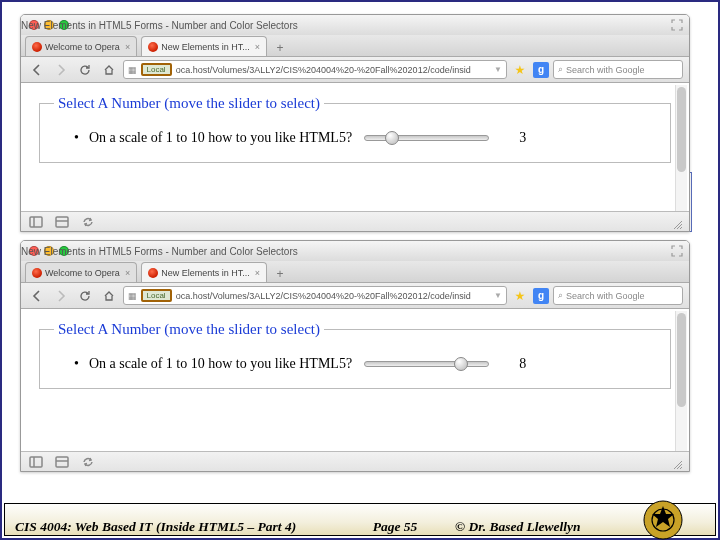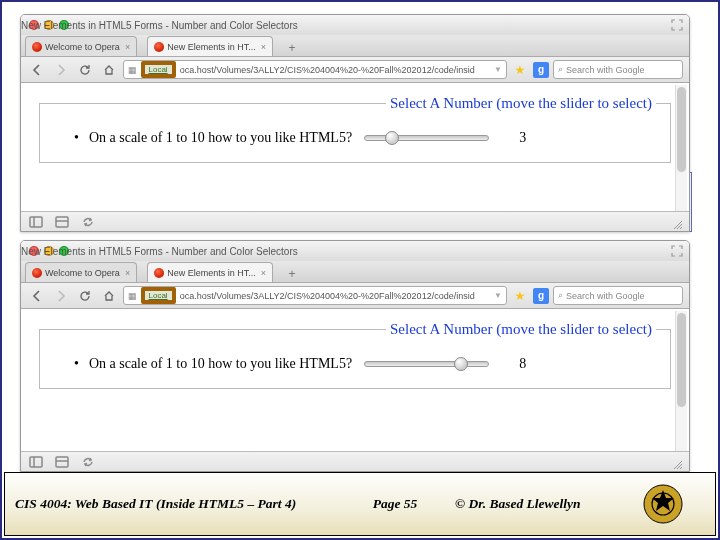--- a/index.html
+++ b/index.html
@@ -61,21 +61,21 @@
   }
   .tab {
     height: 20px;
     padding: 0 6px;
     display: flex;
     align-items: center;
     gap: 3px;
     border: 1px solid #aaa;
     border-bottom: none;
     border-radius: 4px 4px 0 0;
-    margin-right: 10px;
+    margin-right: 4px;
     background: #e0e0e0;
   }
   .tab.active { background: #f4f4f4; }
   .tab .close { font-size: 9px; color: #888; margin-left: 2px; }
   .opera-o {
     width: 10px; height: 10px; border-radius: 50%;
     background: radial-gradient(circle at 40% 35%, #ff6b4a, #cc1f00 70%);
     display: inline-block;
   }
   .plus-tab {
@@ -108,46 +108,44 @@
     border-radius: 3px;
     display: flex;
     align-items: center;
     padding: 0 4px;
     font-size: 9px;
     color: #555;
     overflow: hidden;
   }
   .local-badge {
     background: #dfe8d4;
-    border: 4px solid #a16207;
+    border: 2px solid #a16207;
     border-radius: 2px;
     padding: 0 4px;
     font-size: 8px;
     color: #4a6a2f;
     margin-right: 4px;
-    text-decoration: underline;
   }
   .addr-text { white-space: nowrap; overflow: hidden; }
   .fav { width: 18px; display:flex; justify-content:center; color:#f5c518; font-size:12px; }
   .gplus {
     width: 16px; height: 16px; background: #4285f4; border-radius:2px;
     display:flex; align-items:center; justify-content:center;
     color:#fff; font-size:10px; font-weight:bold; font-family:Arial;
   }
   .searchbar {
     width: 130px; height: 19px;
     background:#fff; border:1px solid #aaa; border-radius:3px;
     display:flex; align-items:center; padding:0 4px;
     font-size:9px; color:#888;
   }
   .viewport {
     background: #fff;
     padding: 12px 18px 10px 18px;
     position: relative;
-    text-align: right;
   }
   fieldset.demo {
     border: 1px solid #bbb;
     padding: 10px 14px 16px 14px;
   }
   fieldset.demo legend {
     color: #1a3bd6;
     font-family: "Times New Roman", serif;
     font-size: 15px;
     padding: 0 4px;
@@ -206,24 +204,24 @@
     background: #fff;
     font-family: "Times New Roman", serif;
     font-size: 14px; color: #3a3a3a;
     display: flex; flex-direction: column; align-items: flex-end; justify-content: center;
     padding-right: 4px;
     z-index: 0;
   }
   .footer {
     position: absolute;
     left: 2px; right: 2px; bottom: 2px;
-    height: 64px;
+    height: 33px;
     background: linear-gradient(#fefefc,#f3efdc 60%, #e8dfb8);
     border: 1.5px solid #000;
-    display: flex; align-items: center;
+    display: flex; align-items: flex-end;
     font-family: "Times New Roman", serif;
     font-style: italic;
     font-weight: bold;
     font-size: 13.5px;
     color: #000;
   }
   .footer .col1 { flex: 0 0 330px; padding-left: 10px; }
   .footer .col2 { flex: 0 0 120px; text-align: center; }
   .footer .col3 { flex: 0 0 170px; text-align: left; }
   .footer .logo {

